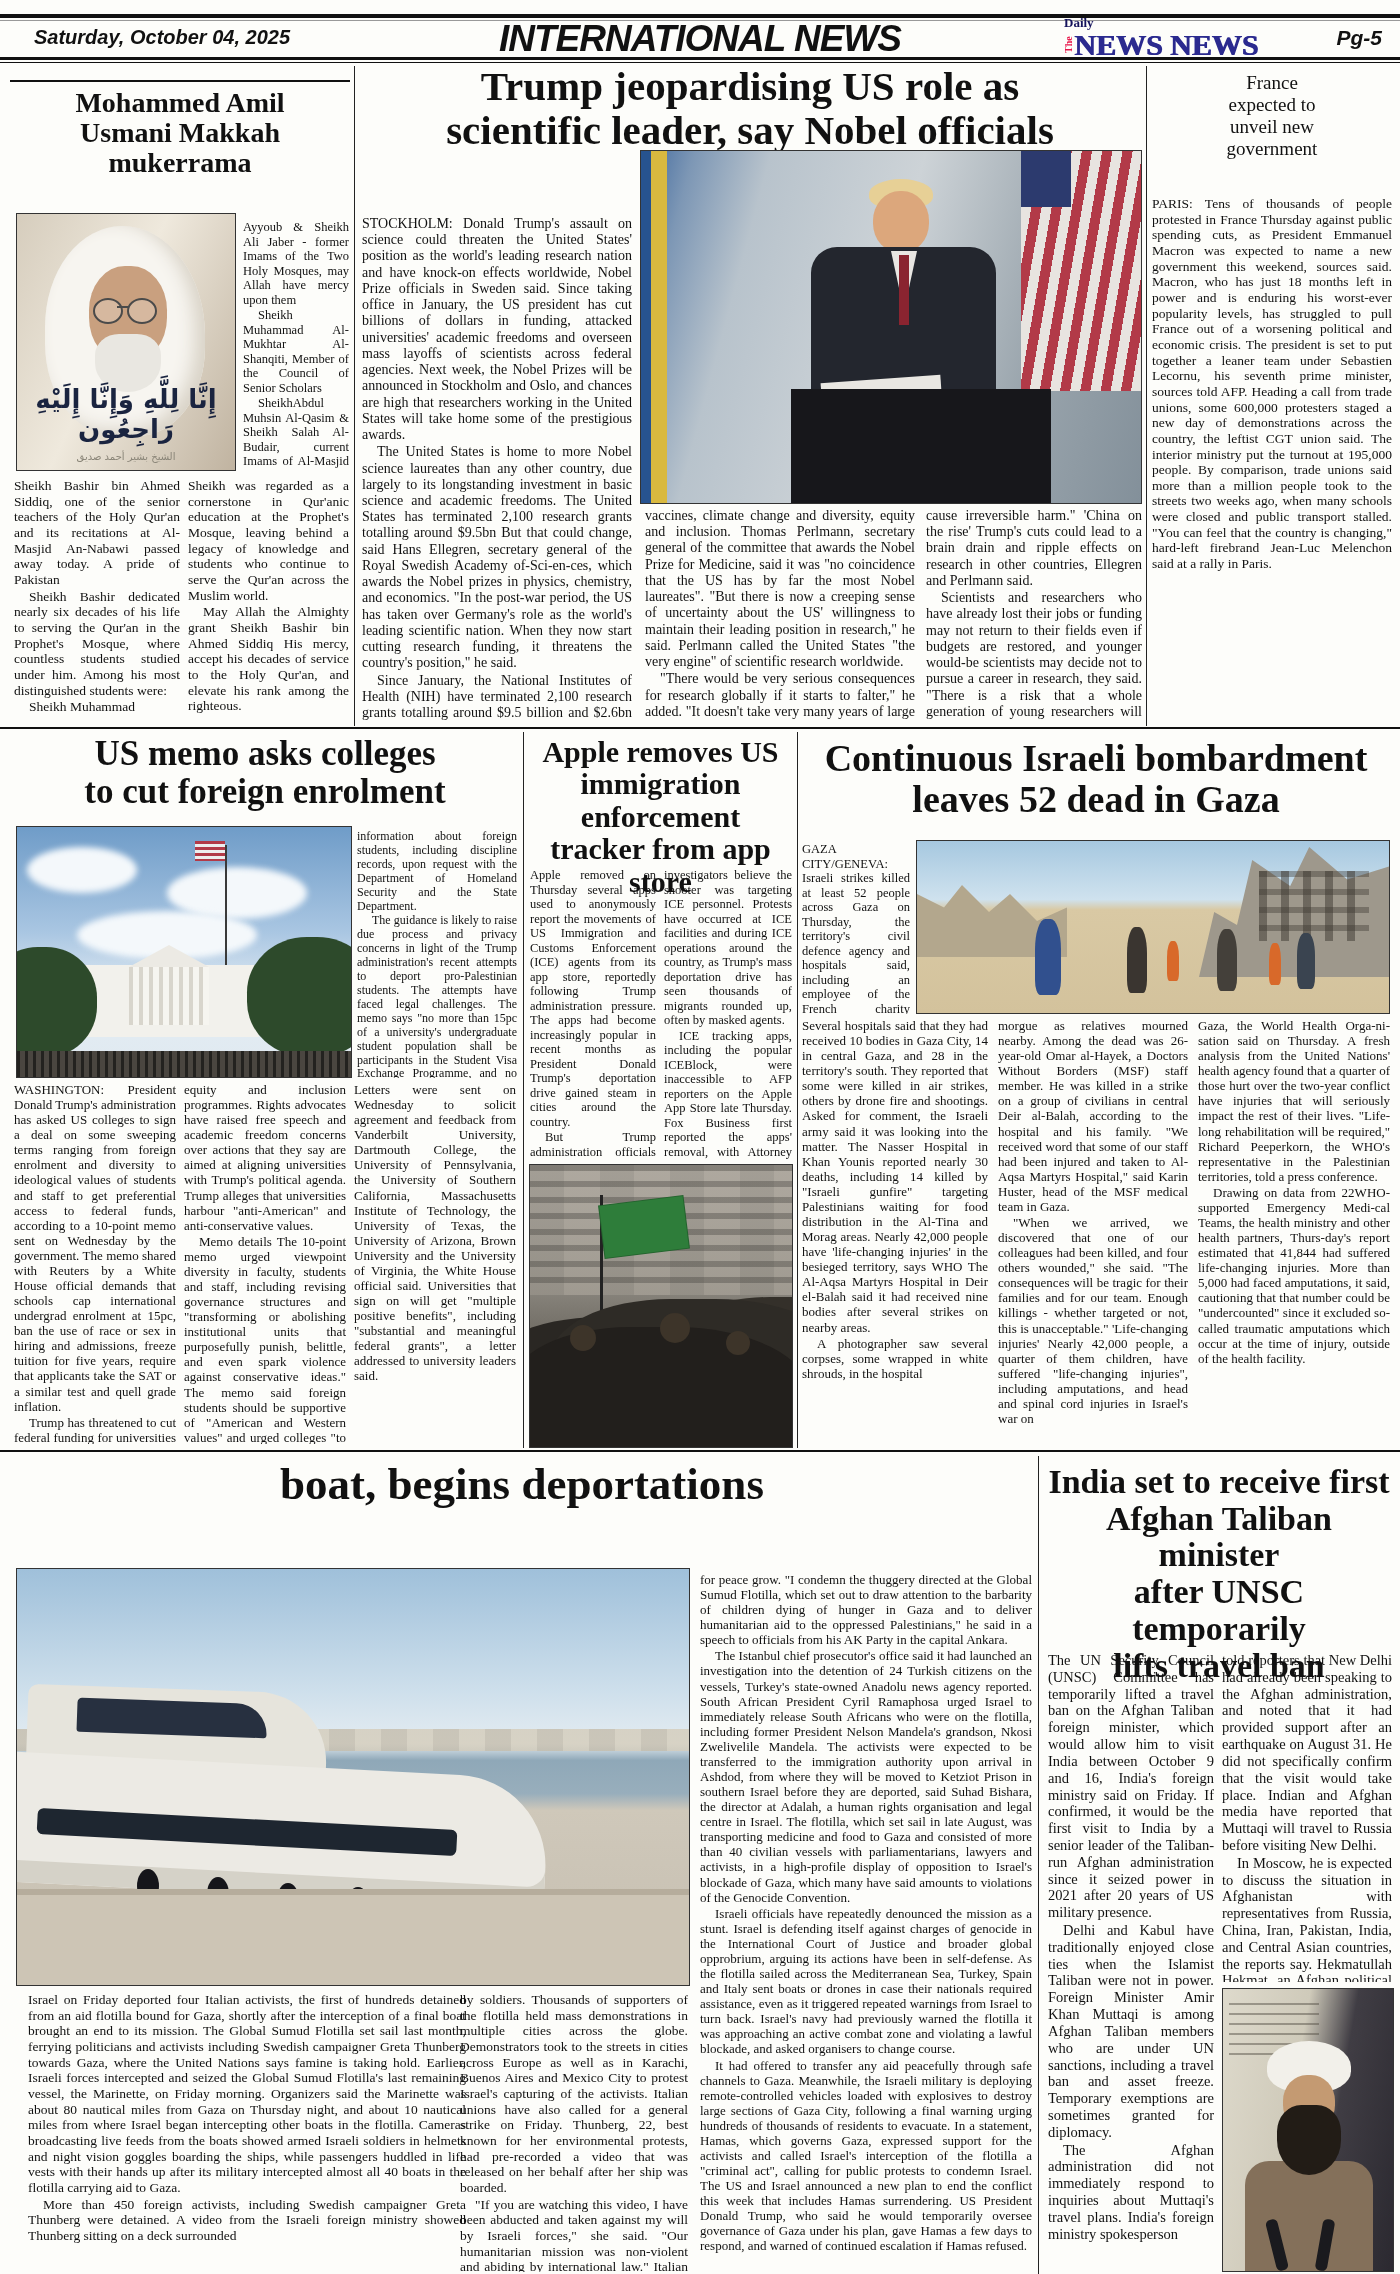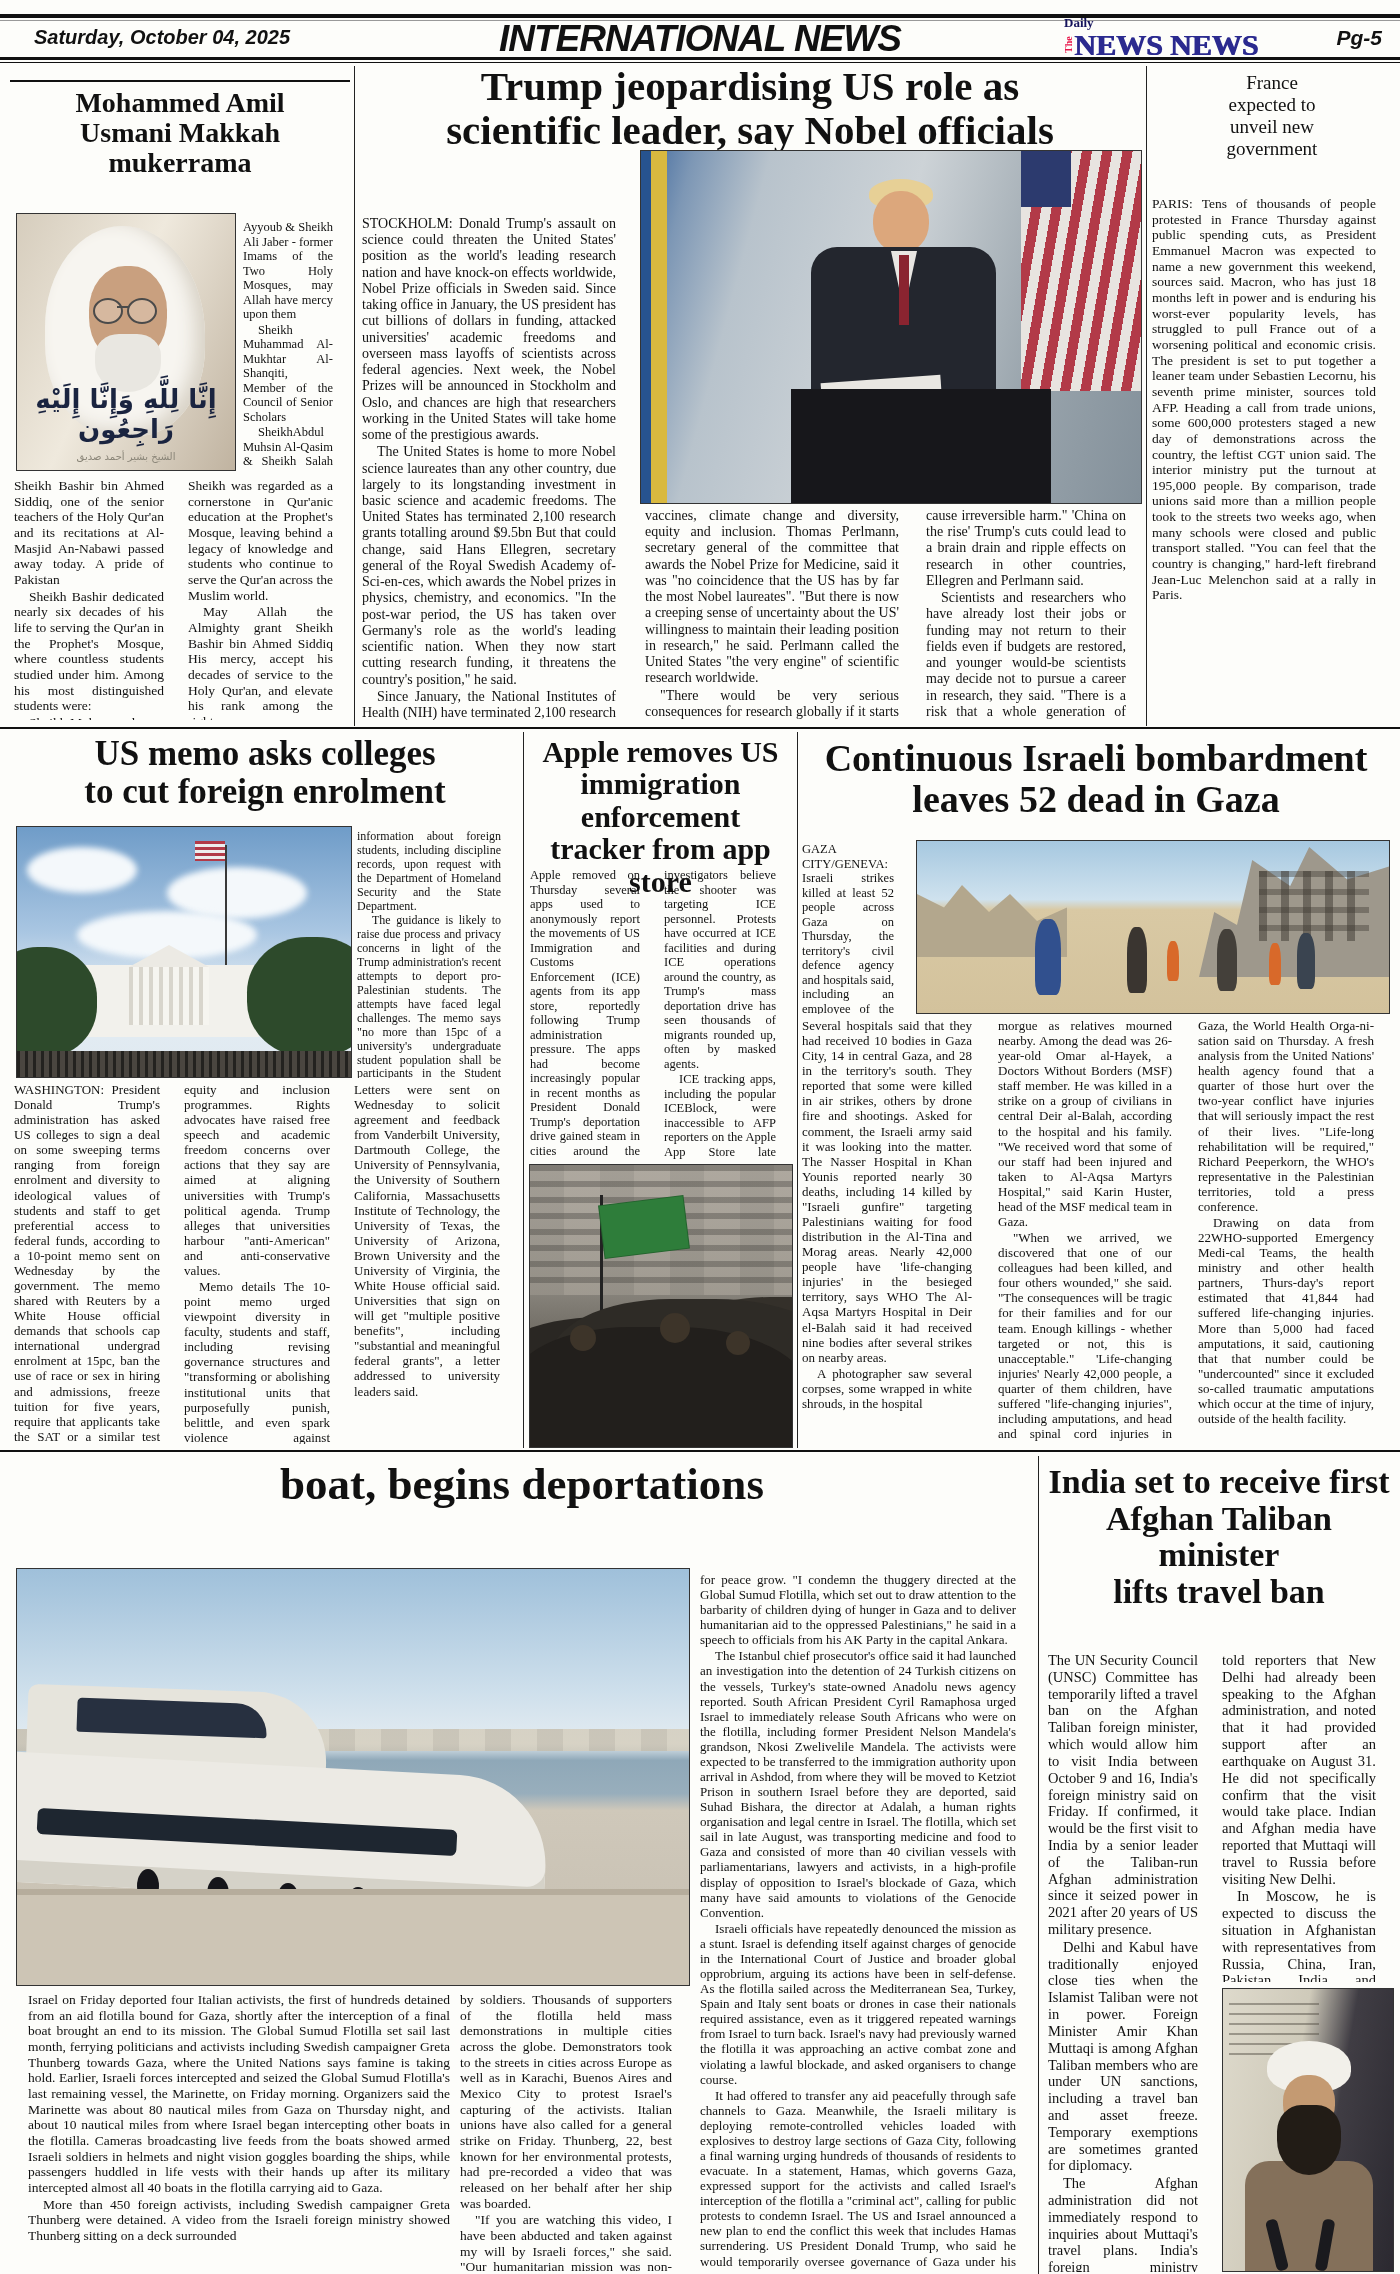--- a/index.html
+++ b/index.html
@@ -11,21 +11,21 @@
   
   .mast-date{left:34px;top:26px;font-family:"Liberation Sans",sans-serif;font-weight:bold;font-style:italic;font-size:20px;}
   .mast-section{left:0;right:0;top:18px;text-align:center;font-family:"Liberation Sans",sans-serif;font-weight:bold;font-style:italic;font-size:37px;letter-spacing:-1px;}
   .mast-logo{right:96px;top:14px;width:240px;text-align:left;line-height:1;}
   .mast-daily{font-family:"Liberation Serif",serif;font-weight:bold;font-size:13px;color:#15135c;}
   .mast-the{color:#e8174b;font-size:10px;font-weight:bold;display:inline-block;transform:rotate(-90deg);width:10px;vertical-align:4px;}
   .mast-name{font-family:"Liberation Serif",serif;font-weight:bold;font-size:30px;color:#2b2a8f;letter-spacing:0px;text-shadow:1px 0 0 #2b2a8f;}
   .mast-page{right:18px;top:26px;font-family:"Liberation Sans",sans-serif;font-weight:bold;font-style:italic;font-size:21px;}
   
   .txt{position:absolute;text-align:justify;overflow:hidden;line-height:1.16;}
-  .txt p{margin:0 16px 1px 0;text-indent:15px;}
+  .txt p{margin:0 0 1px 0;text-indent:15px;}
   .txt p:first-child{text-indent:0;}
   .headline{position:absolute;text-align:center;font-weight:bold;line-height:1.08;overflow:hidden;}
   .photo{position:absolute;border:1px solid #333;overflow:hidden;}
   
   .sheikh-rule{left:10px;top:80px;width:340px;height:2px;}
   .h-sheikh{left:10px;top:88px;width:340px;font-size:28px;}
   .ph-sheikh{left:16px;top:213px;width:218px;height:256px;background:linear-gradient(115deg,#d6cdbd,#efe9dd 45%,#c0b3a0);}
   .sh-kef{position:absolute;left:28px;top:12px;width:160px;height:210px;background:#f7f5f0;border-radius:48% 52% 42% 44%;box-shadow:inset -10px -6px 18px #d8d2c6;}
   .sh-face{position:absolute;left:72px;top:52px;width:78px;height:96px;background:#c9a07f;border-radius:46%;}
   .sh-glass{position:absolute;left:76px;top:84px;width:26px;height:22px;border:2px solid #4a4a4a;border-radius:50%;background:rgba(255,255,255,.25);}
@@ -330,20 +330,21 @@
     <p>More than 450 foreign activists, including Swedish campaigner Greta Thunberg were detained. A video from the Israeli foreign ministry showed Thunberg sitting on a deck surrounded</p>
   </div>
 <div class="txt flot-b2">
     <p>by soldiers.  Thousands of supporters of the flotilla held mass demonstrations in multiple cities across the globe. Demonstrators took to the streets in cities across Europe as well as in Karachi, Buenos Aires and Mexico City to protest Israel's capturing of the activists. Italian unions have also called for a general strike on Friday.  Thunberg, 22, best known for her environmental protests, had pre-recorded a video that was released on her behalf after her ship was boarded.</p>
     <p>"If you are watching this video, I have been abducted and taken against my will by Israeli forces," she said. "Our humanitarian mission was non-violent and abiding by international law."  Italian Foreign Minister Antonio Tajani said he expected the members of the flotilla to be expelled from Israel on Monday and Tuesday and sent to European capitals on charter flights.  The Israeli foreign ministry said in a statement it was taking all the people it had captured from the flotilla ashore at Ashdod, and that all were "safe and in good health". Turkish President Tayyip Erdogan criticised Israeli aggression, saying it showed Israel's government has no intention of letting hopes</p>
   </div>
 
 <div class="headline h-india">
   <div>India set to receive first</div>
   <div>Afghan Taliban minister</div>
+  <div>after UNSC temporarily</div>
   <div>lifts travel ban</div>
 </div>
 <div class="txt india-c1">
     <p>The UN Security Council (UNSC) Committee has temporarily lifted a travel ban on the Afghan Taliban foreign minister, which would allow him to visit India between October 9 and 16, India's foreign ministry said on Friday. If confirmed, it would be the first visit to India by a senior leader of the Taliban-run Afghan administration since it seized power in 2021 after 20 years of US military presence.</p>
     <p>Delhi and Kabul have traditionally enjoyed close ties when the Islamist Taliban were not in power. Foreign Minister Amir Khan Muttaqi is among Afghan Taliban members who are under UN sanctions, including a travel ban and asset freeze. Temporary exemptions are sometimes granted for diplomacy.</p>
     <p>The Afghan administration did not immediately respond to inquiries about Muttaqi's travel plans. India's foreign ministry spokesperson</p>
   </div>
 <div class="txt india-c2">
     <p>told reporters that New Delhi had already been speaking to the Afghan administration, and noted that it had provided support after an earthquake on August 31. He did not specifically confirm that the visit would take place.  Indian and Afghan media have reported that Muttaqi will travel to Russia before visiting New Delhi.</p>
     <p>In Moscow, he is expected to discuss the situation in Afghanistan with representatives from Russia, China, Iran, Pakistan, India, and Central Asian countries, the reports say. Hekmatullah Hekmat, an Afghan political analyst, said the visit to India was highly significant for the Taliban government: "Afghanistan is in dire need of establishing relations with regional countries, especially its neighbours. It needs to build political, economic, and trade ties and to gain recognition.</p>

